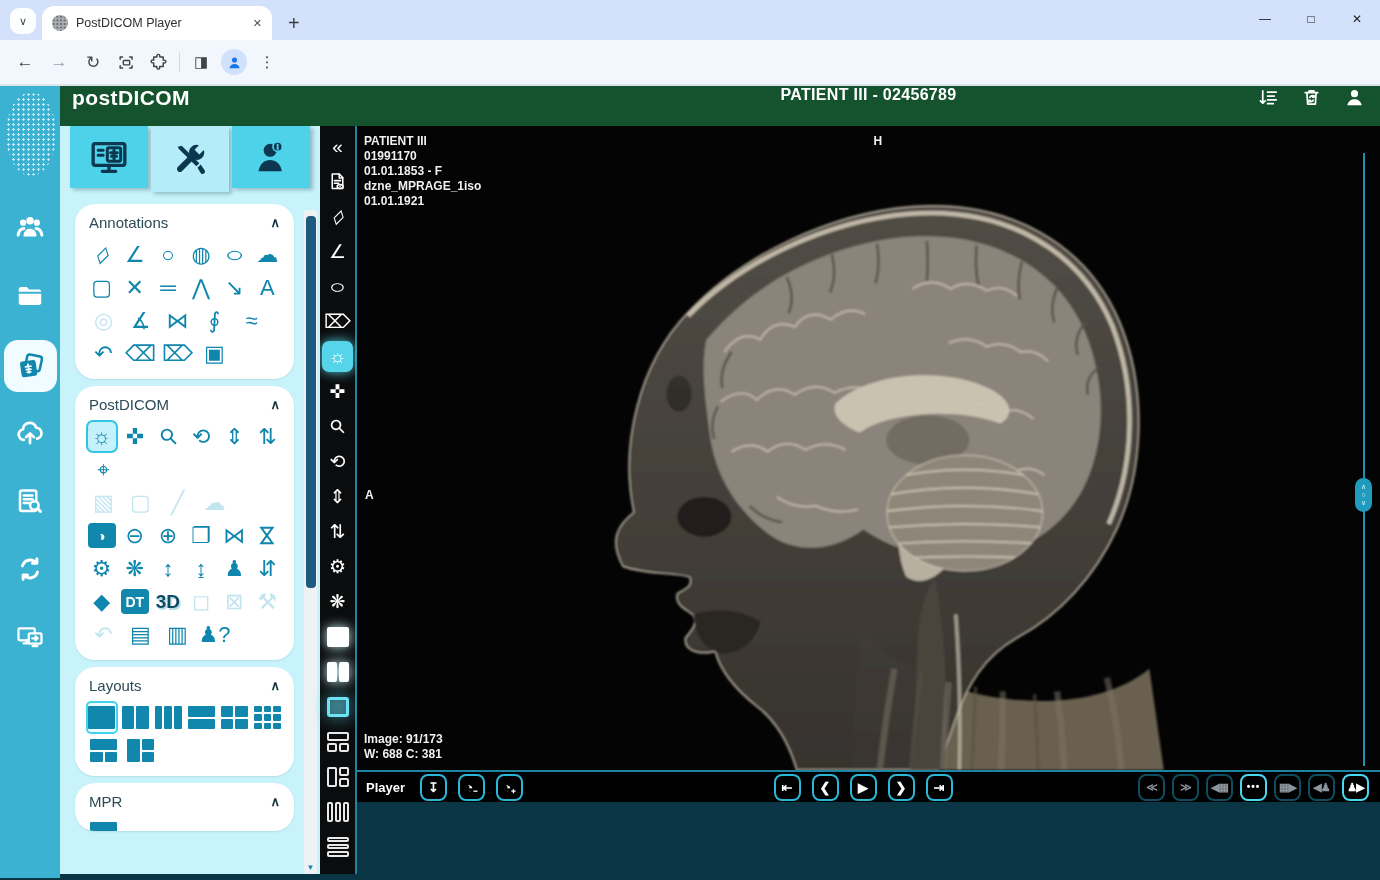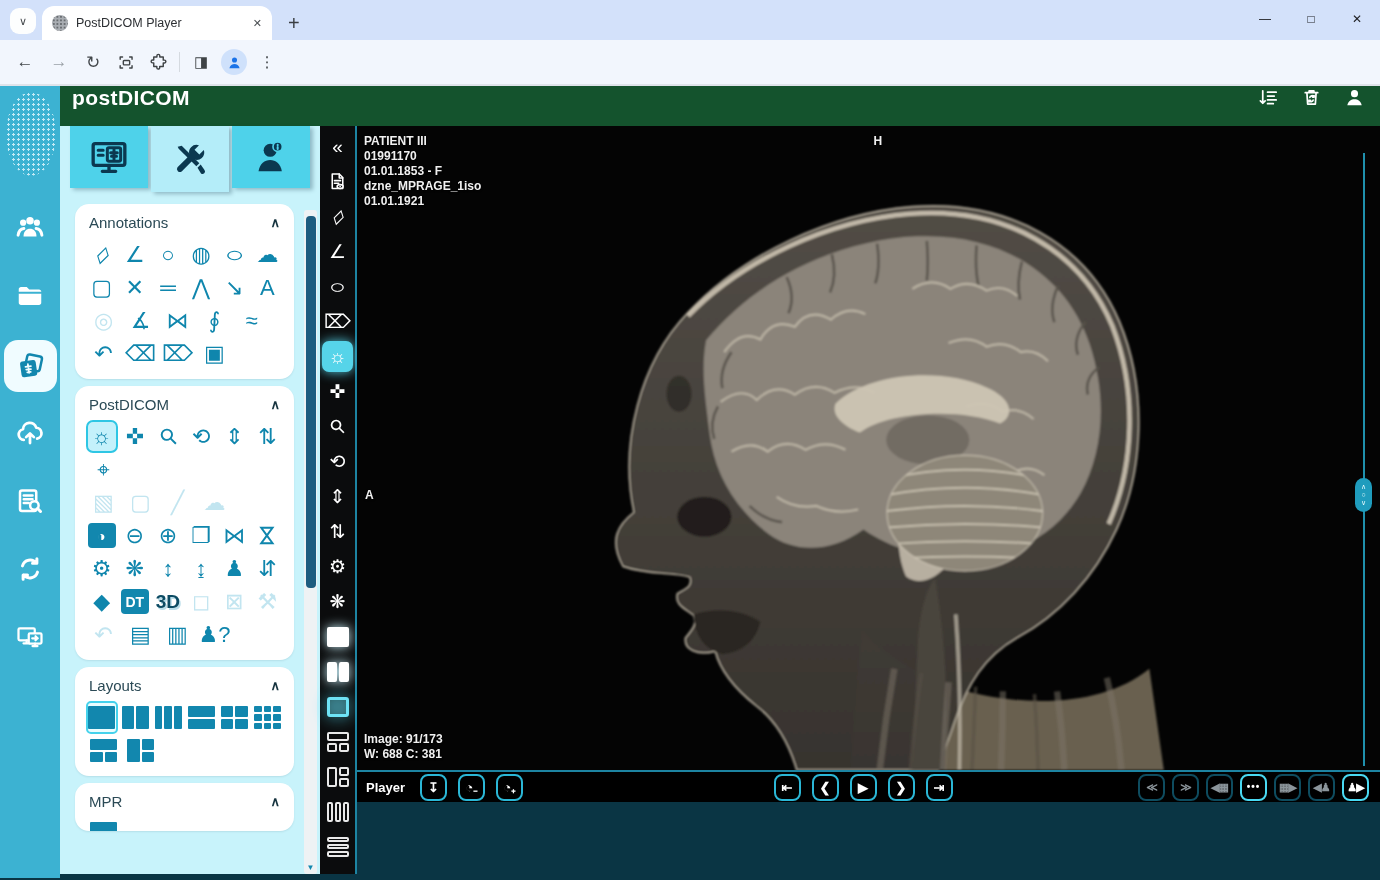--- a/index.html
+++ b/index.html
@@ -46,21 +46,21 @@
   .side-item{width:60px;height:46px;display:flex;align-items:center;justify-content:center;color:#fff;margin-bottom:22px;--icbg:#3cb2d2}
   .side-item svg{width:30px;height:30px}
   .side-item.active{background:#f0fcff;border-radius:14px;width:53px;height:52px;margin-left:4px;color:#1287ae;--icbg:#f0fcff;margin-bottom:18px}
 
   .panel{width:260px;background:#c8f3fb;position:relative;height:748px}
   .ptabs{display:flex;gap:3px;padding-left:10px;height:66px}
   .ptab{width:78px;height:62px;background:#4ed2ea;display:flex;align-items:center;justify-content:center;color:#0b3850;box-shadow:3px 2px 4px rgba(0,40,60,.28);--icbg:#4ed2ea}
   .ptab.active{background:#b4edf9;height:66px;--icbg:#b4edf9}
   .ptab svg{width:40px;height:40px}
   .pbody{padding:12px 26px 0 15px;height:682px;overflow:hidden}
-  .card{background:#fff;border-radius:14px;padding:8px 11px 9px;margin-bottom:7px;box-shadow:0 1px 2px rgba(0,60,80,.10)}
+  .card{background:#fff;border-radius:20px;padding:8px 11px 9px;margin-bottom:7px;box-shadow:0 1px 2px rgba(0,60,80,.10)}
   .card-h{display:flex;justify-content:space-between;align-items:center;padding:2px 3px 7px}
   .card-title{font-size:15px;color:#2b4a56}
   .chev{font-weight:700;color:#16333f;font-size:13px}
   .icon-row{display:flex;gap:2px}
   .ic{width:35px;height:33px;display:flex;align-items:center;justify-content:center;font-size:22px;color:#0f86ad;line-height:1}
   .ic.disabled{color:#c2e5f0}
   .ic.active{background:#c4f1fb;border:2px solid #2ec6e4;border-radius:7px}
   .chipbox{background:#1287ae;color:#fff;border-radius:4px;width:28px;height:25px;display:flex;align-items:center;justify-content:center;font-size:14px;font-weight:700}
   [data-name="three-d-icon"]{font-weight:700;color:#0c4b63;font-size:19px;text-shadow:1.5px 1.5px 0 #b9dde9}
   [data-name="ruler-icon"]{transform:rotate(-45deg)}
@@ -153,20 +153,21 @@
         <path d="M4.8 20c1-4.2 4-6 7.2-6s6.2 1.8 7.2 6z" fill="currentColor" stroke="none"></path>
       </svg>
     </span>
   <span class="ext-ic" data-name="kebab-menu-icon">⋮</span>
 </div>
 
 <div class="apptop" data-name="app-header-row">
   <div class="corner" data-name="logo-corner"></div>
   <div class="appheader" data-name="app-header">
     <span class="hdr-logo" data-name="app-logo">postDICOM</span>
+    <span class="hdr-title" data-name="patient-title">PATIENT III - 02456789</span>
     <span class="hdr-icons" data-name="header-actions">
       <span class="hic" data-name="sort-list-icon"><svg class="lineic" viewBox="0 0 24 24">
             <path d="M6 5v13M3.5 15.5 6 18l2.5-2.5"></path>
             <path d="M11 6.5h9M11 10.5h7M11 14.5h9M11 18.5h6"></path>
           </svg></span>
       <span class="hic" data-name="trash-icon"><svg class="lineic" viewBox="0 0 24 24">
             <path d="M5.5 7h13M9.5 7V5.2h5V7M7.2 7l.8 12h8l.8-12"></path>
             <path d="M10.3 11.8a2.4 2.4 0 0 1 4-.9M14.7 10v1.6h-1.6M13.7 14.8a2.4 2.4 0 0 1-4 .9M9.3 16.5v-1.6h1.6"></path>
           </svg></span>
       <span class="hic" data-name="user-icon"><svg class="lineic" viewBox="0 0 24 24">

